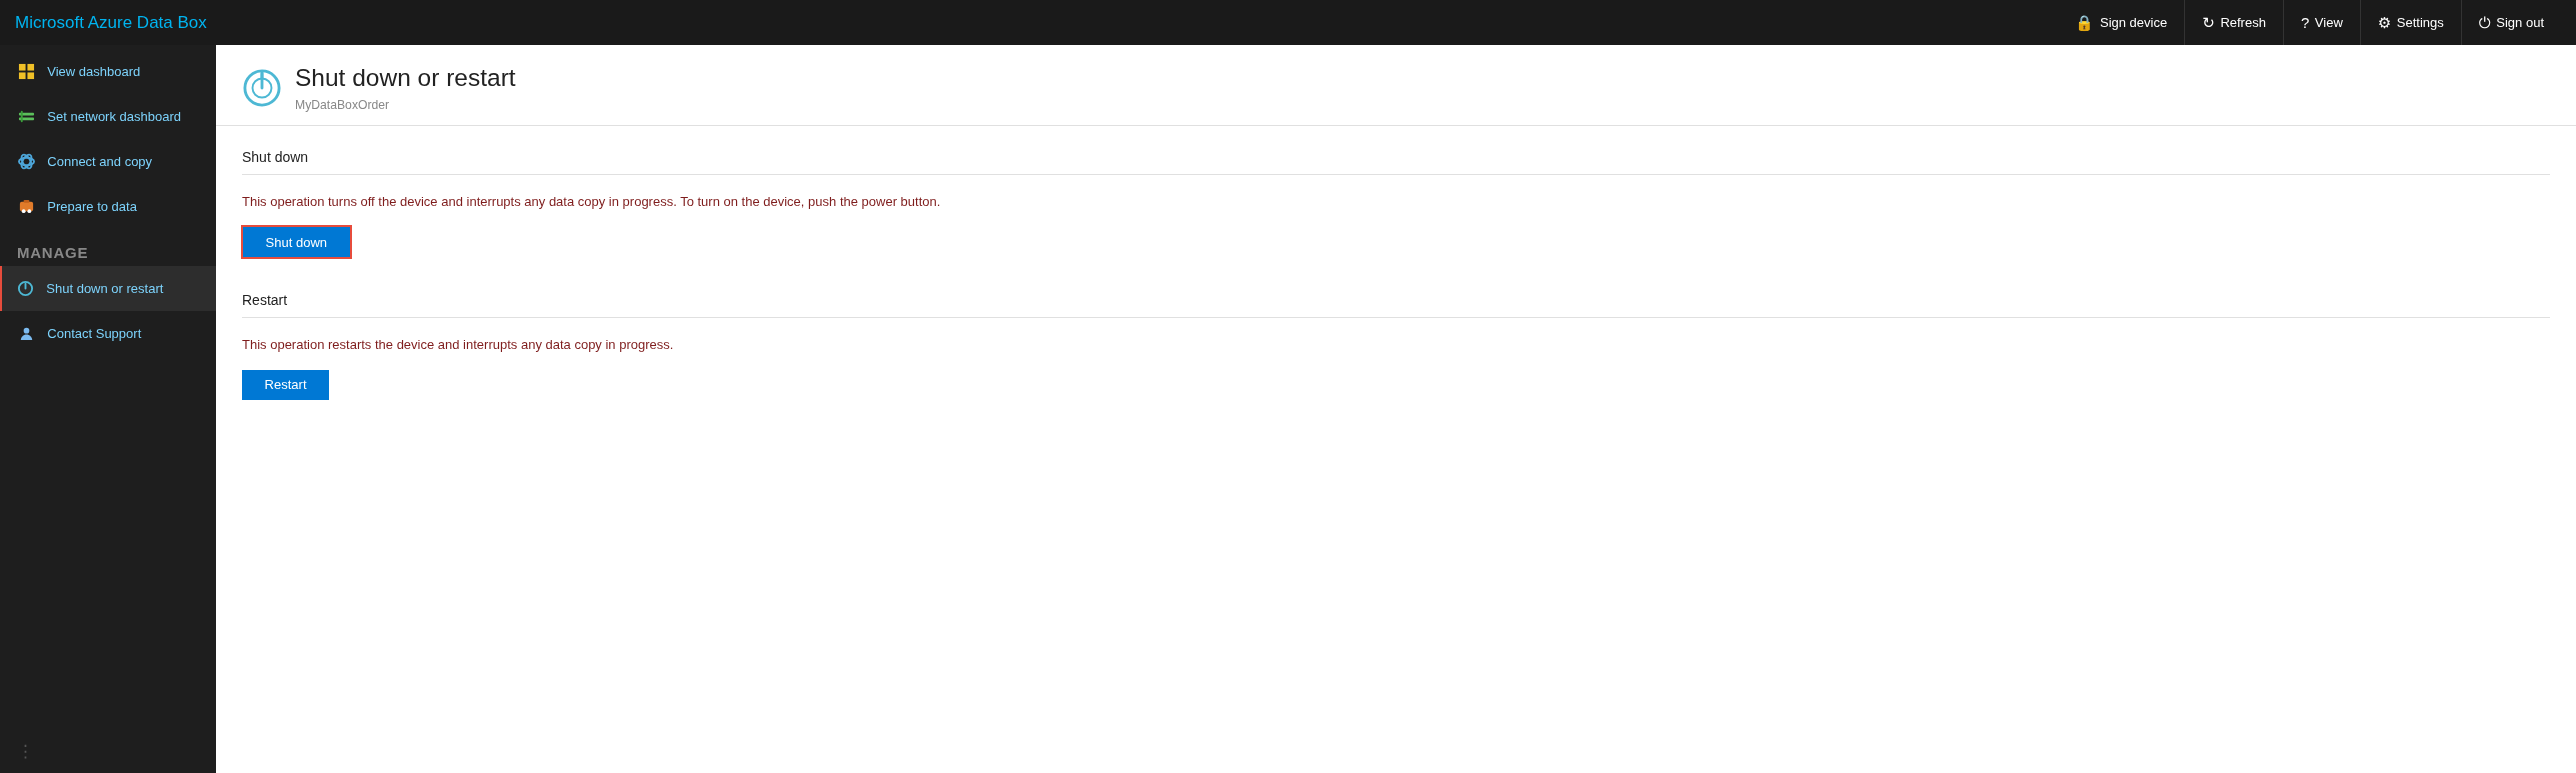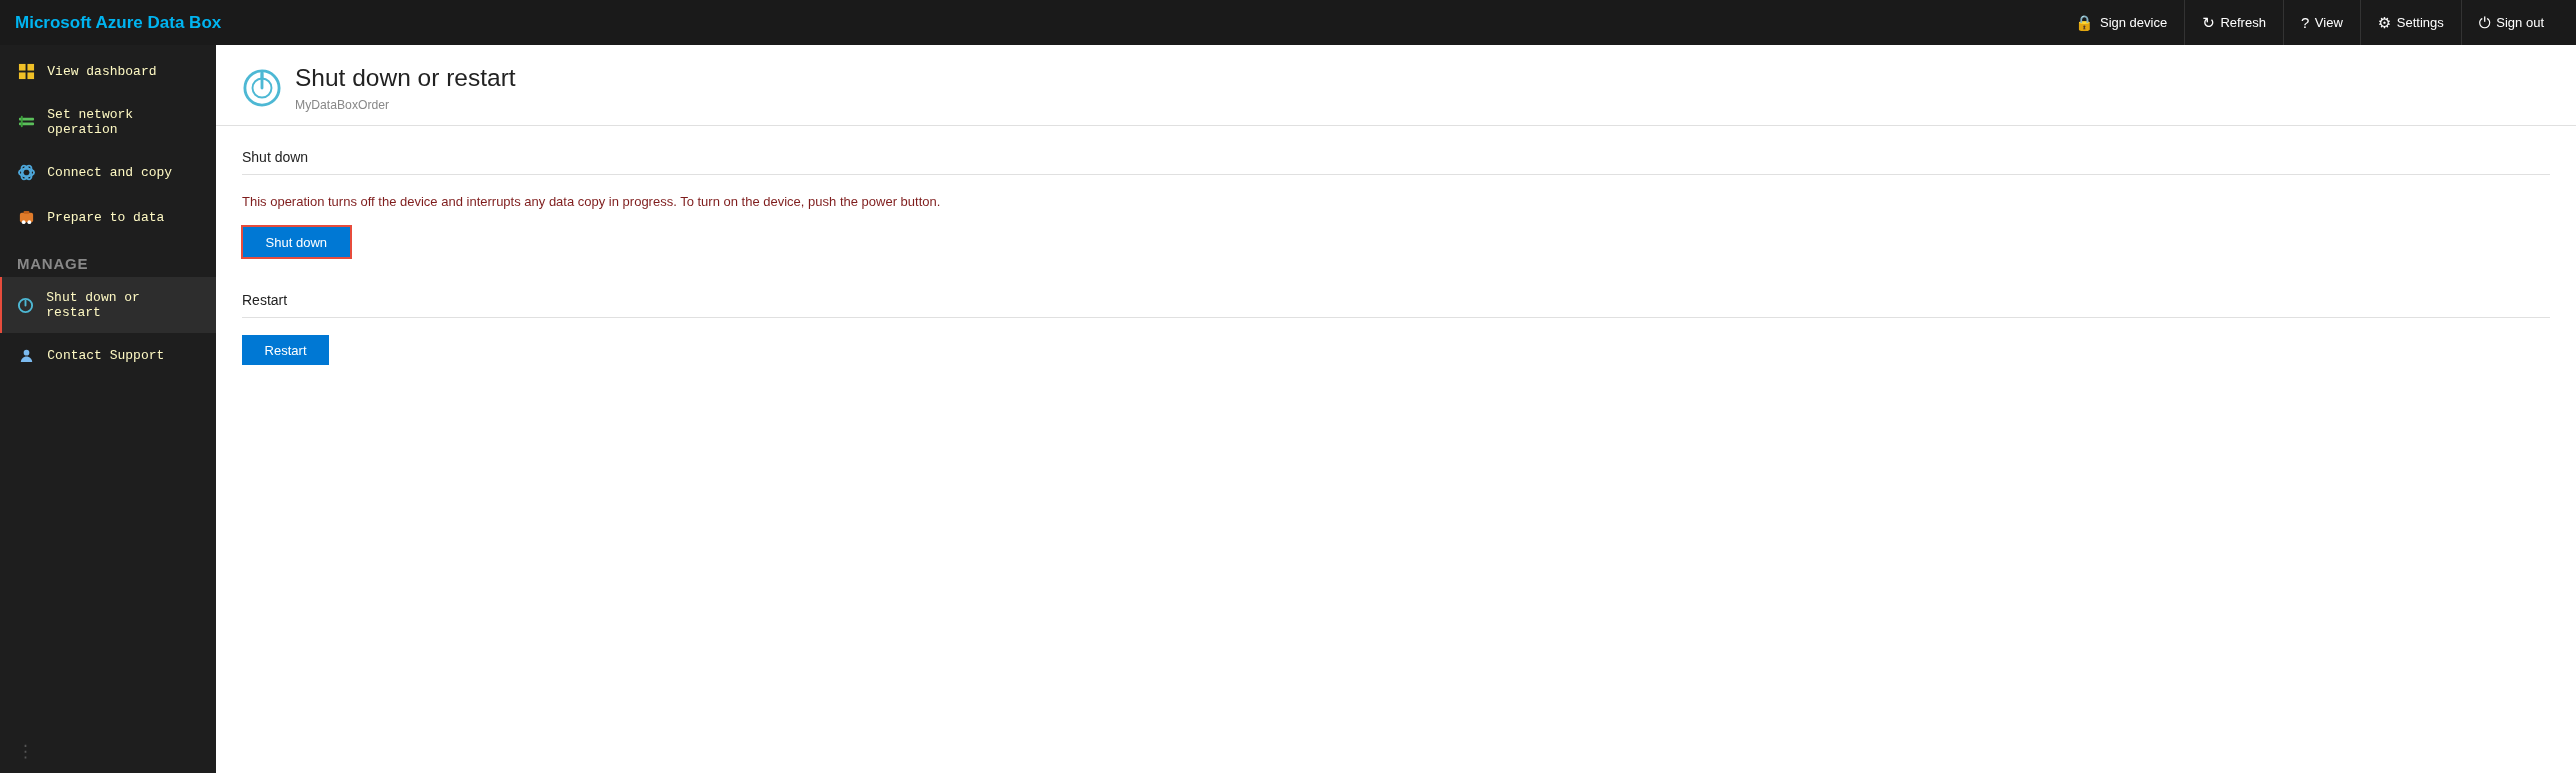--- a/index.html
+++ b/index.html
@@ -17,21 +17,21 @@
       background: #1a1a1a;
       display: flex;
       align-items: center;
       height: 45px;
       padding: 0 15px;
       flex-shrink: 0;
     }
     .topnav-brand {
       color: #00b4f0;
       font-size: 17px;
-      font-weight: 700;
+      font-weight: 400;
       margin-right: auto;
       white-space: nowrap;
     }
     .topnav-actions {
       display: flex;
       align-items: center;
       gap: 0;
     }
     .topnav-btn {
       color: #ffffff;
@@ -67,25 +67,24 @@
       flex-shrink: 0;
       display: flex;
       flex-direction: column;
       padding-top: 3.8px;
     }
     .sidebar-item {
       display: flex;
       align-items: center;
       gap: 11.3px;
       padding: 13px 17px;
-      color: #fef9c3;
+      color: #7dd3fc;
       cursor: pointer;
       font-size: 13px;
       position: relative;
-      font-family: Liberation Mono, monospace;
     }
     .sidebar-item.active {
       background: #2d2d2d;
       border-left: 2.8px solid #e74c3c;
       padding-left: 14px;
     }
     .sidebar-item .item-icon {
       width: 19px;
       height: 19px;
       display: flex;
@@ -241,21 +240,21 @@
     </div>
 
     <div class="sidebar-item">
       <span class="item-icon icon-network">
         <svg width="17" height="17" viewBox="0 0 18 18" fill="none">
           <rect x="1" y="5" width="16" height="3" rx="1" fill="#5bbf5b"></rect>
           <rect x="1" y="10" width="16" height="3" rx="1" fill="#5bbf5b"></rect>
           <rect x="3" y="3" width="2" height="12" rx="1" fill="#3a9e3a"></rect>
         </svg>
       </span>
-      <span>Set network operation</span>
+      <span>Set network dashboard</span>
     </div>
 
     <div class="sidebar-item">
       <span class="item-icon icon-copy">
         <svg width="17" height="17" viewBox="0 0 18 18" fill="none">
           <ellipse cx="9" cy="9" rx="8" ry="4" stroke="#4da6d9" stroke-width="2"></ellipse>
           <ellipse cx="9" cy="9" rx="8" ry="4" stroke="#4da6d9" stroke-width="2" transform="rotate(60 9 9)"></ellipse>
           <ellipse cx="9" cy="9" rx="8" ry="4" stroke="#4da6d9" stroke-width="2" transform="rotate(120 9 9)"></ellipse>
         </svg>
       </span>
@@ -319,20 +318,21 @@
     <div class="page-body">
 
       <div class="section-block">
         <div class="section-title">Shut down</div>
         <p class="section-desc">This operation turns off the device and interrupts any data copy in progress. To turn on the device, push the power button.</p>
         <button class="action-btn highlighted">Shut down</button>
       </div>
 
       <div class="section-block">
         <div class="section-title">Restart</div>
+        <p class="section-desc">This operation restarts the device and interrupts any data copy in progress.</p>
         <button class="action-btn">Restart</button>
       </div>
 
     </div>
   </main>
 
 </div>
 
 
 </body></html>

